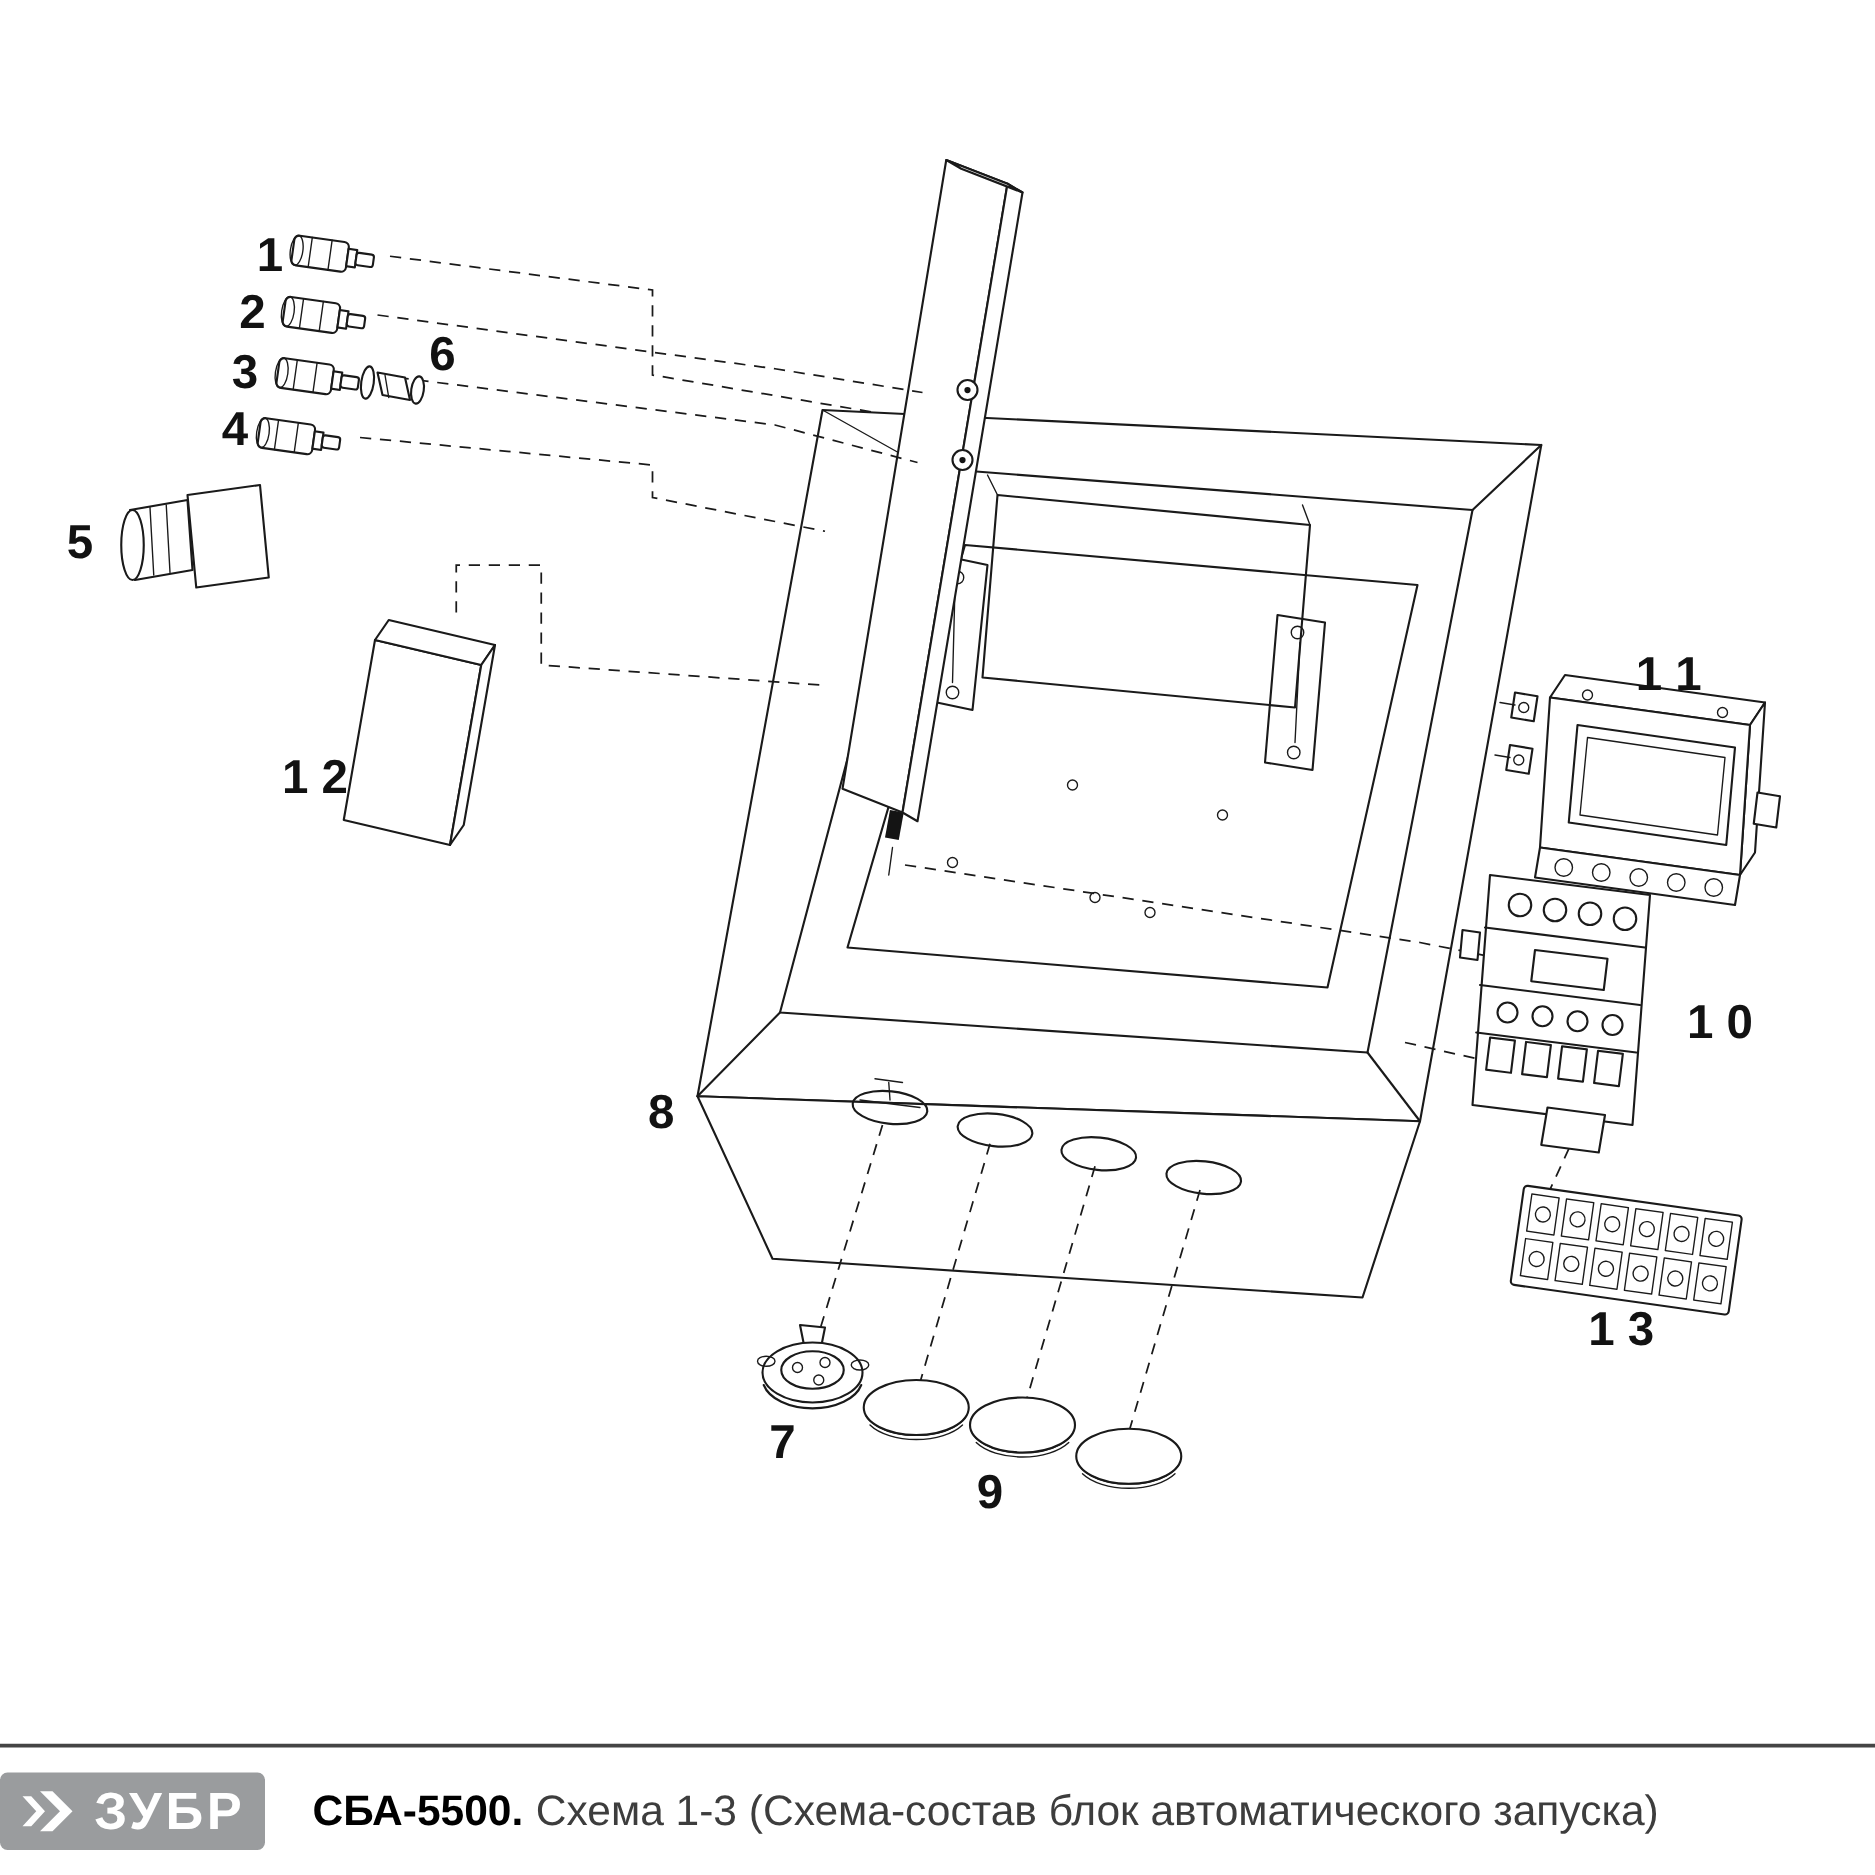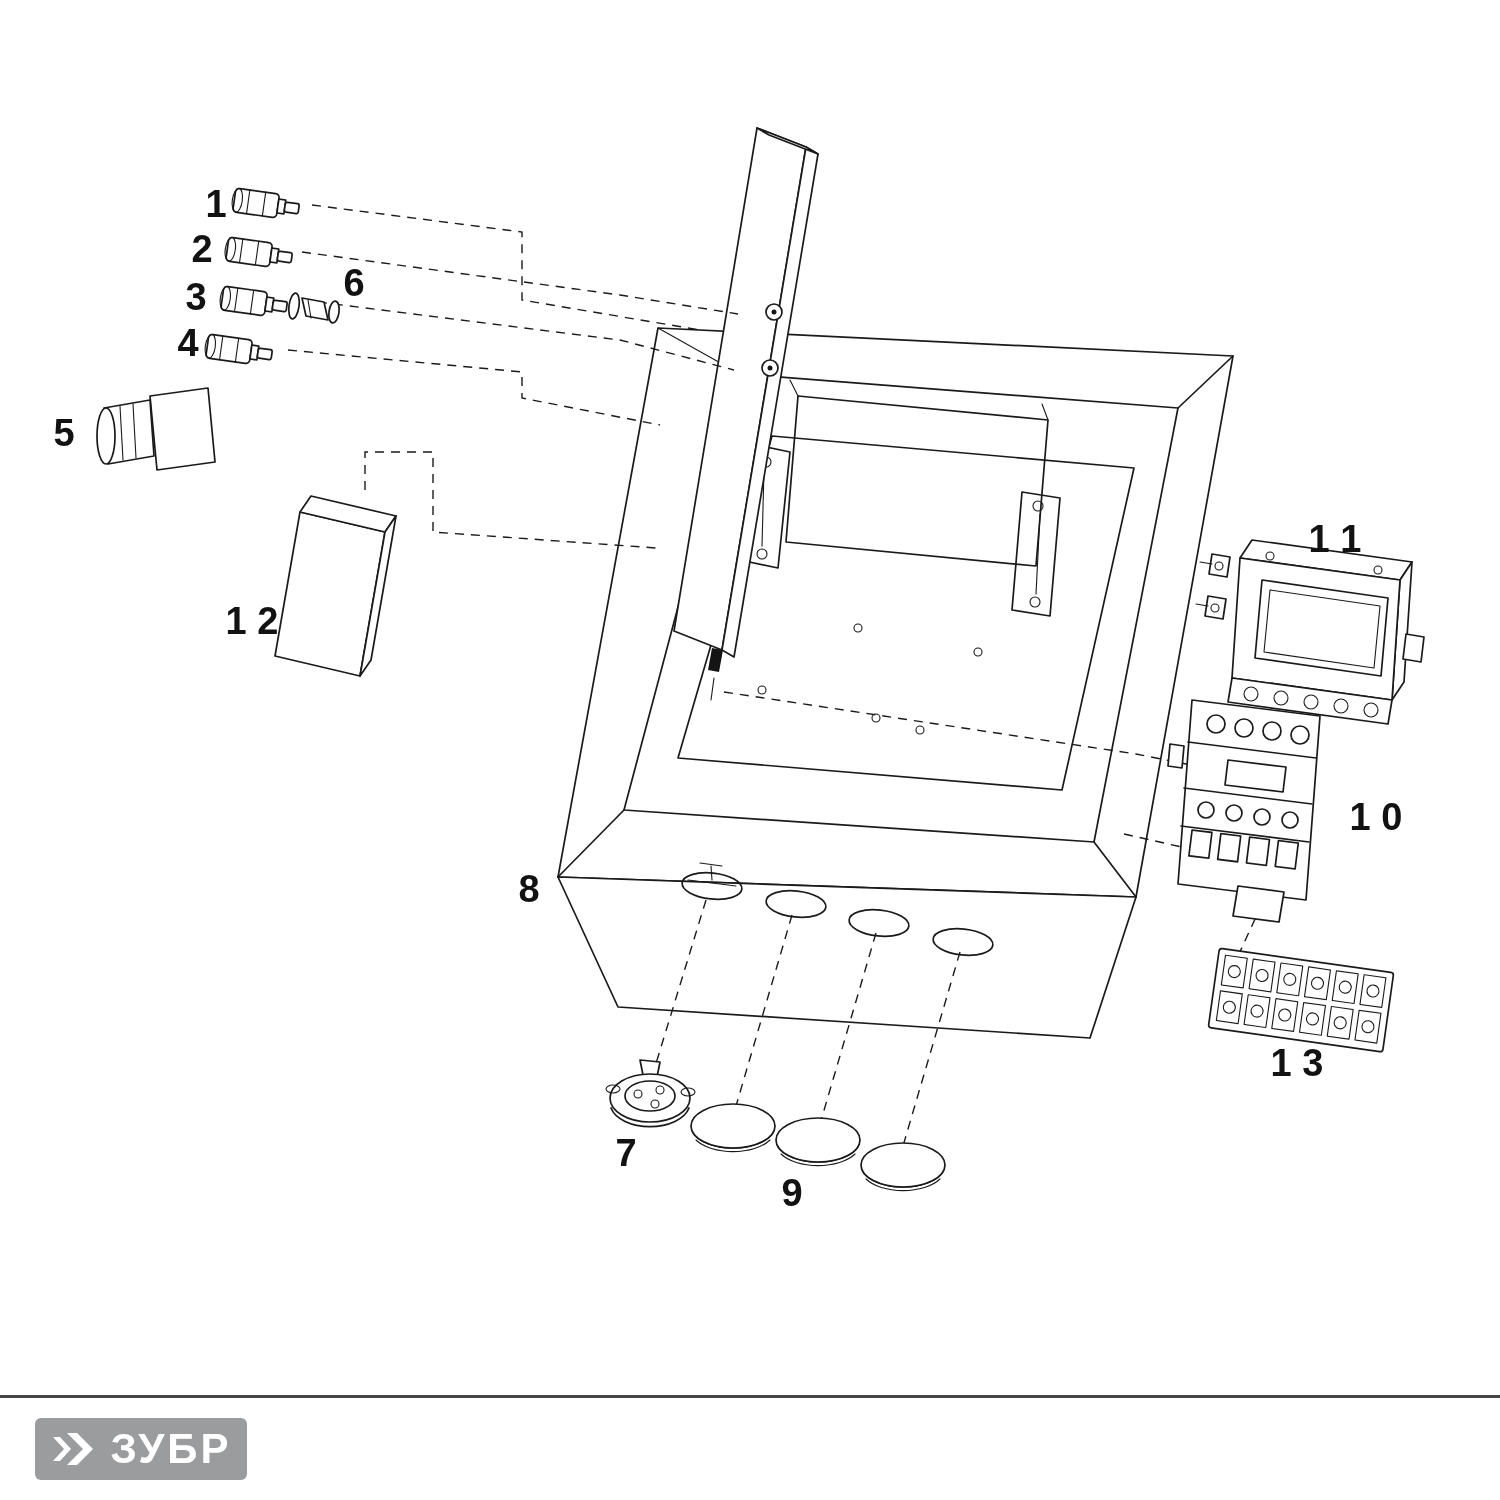--- a/index.html
+++ b/index.html
@@ -9,21 +9,21 @@
   #art .s  {stroke:#1a1a1a;stroke-width:1.7;fill:none;stroke-linejoin:round;stroke-linecap:round;}
   #art .sf {stroke:#1a1a1a;stroke-width:1.7;fill:#ffffff;stroke-linejoin:round;stroke-linecap:round;}
   #art .thin{stroke-width:1.1;}
   #art .sk {fill:#141414;stroke:none;}
   #art .dash{stroke:#1a1a1a;stroke-width:1.4;fill:none;stroke-dasharray:9 7;stroke-linecap:butt;}
   #art text.plabel{font-family:"Liberation Sans",sans-serif;font-weight:700;font-size:38px;
                    fill:#121212;text-anchor:middle;}
   
   .footer{position:absolute;left:0;top:1395px;width:1500px;height:105px;box-sizing:border-box;
           border-top:3px solid #454545;background:#fff;display:flex;align-items:center;
-          gap:38px;padding-left:35px;}
+          gap:38px;}
   .logo{width:212px;height:62px;border-radius:6px;background:#9a9c9e;display:flex;
         align-items:center;justify-content:center;gap:8px;flex:0 0 auto;}
   .logo .brand{color:#fff;font-weight:700;font-size:42px;letter-spacing:3px;line-height:1;}
   .caption{font-size:34px;color:#3d3d3d;white-space:nowrap;}
   .caption .model{font-weight:700;color:#000;margin-right:10px;}
 </style>
 </head>
 <body>
 
 <div id="stage">
@@ -254,15 +254,18 @@
 
 
 <div class="footer">
   <div class="logo">
     <svg width="52" height="44" viewBox="0 0 52 44">
       <path fill="#ffffff" d="M3 10 L14 22 L3 34 L10 34 L21 22 L10 10 Z"></path>
       <path fill="#ffffff" d="M17 6 L33 22 L17 38 L27 38 L43 22 L27 6 Z"></path>
     </svg>
     <span class="brand">ЗУБР</span>
   </div>
+  <div class="caption">
+    <span class="model">СБА-5500.</span><span class="sub">Схема 1-3 (Схема-состав блок автоматического запуска)</span>
+  </div>
 </div>
 
 </div>
 
 </body></html>

